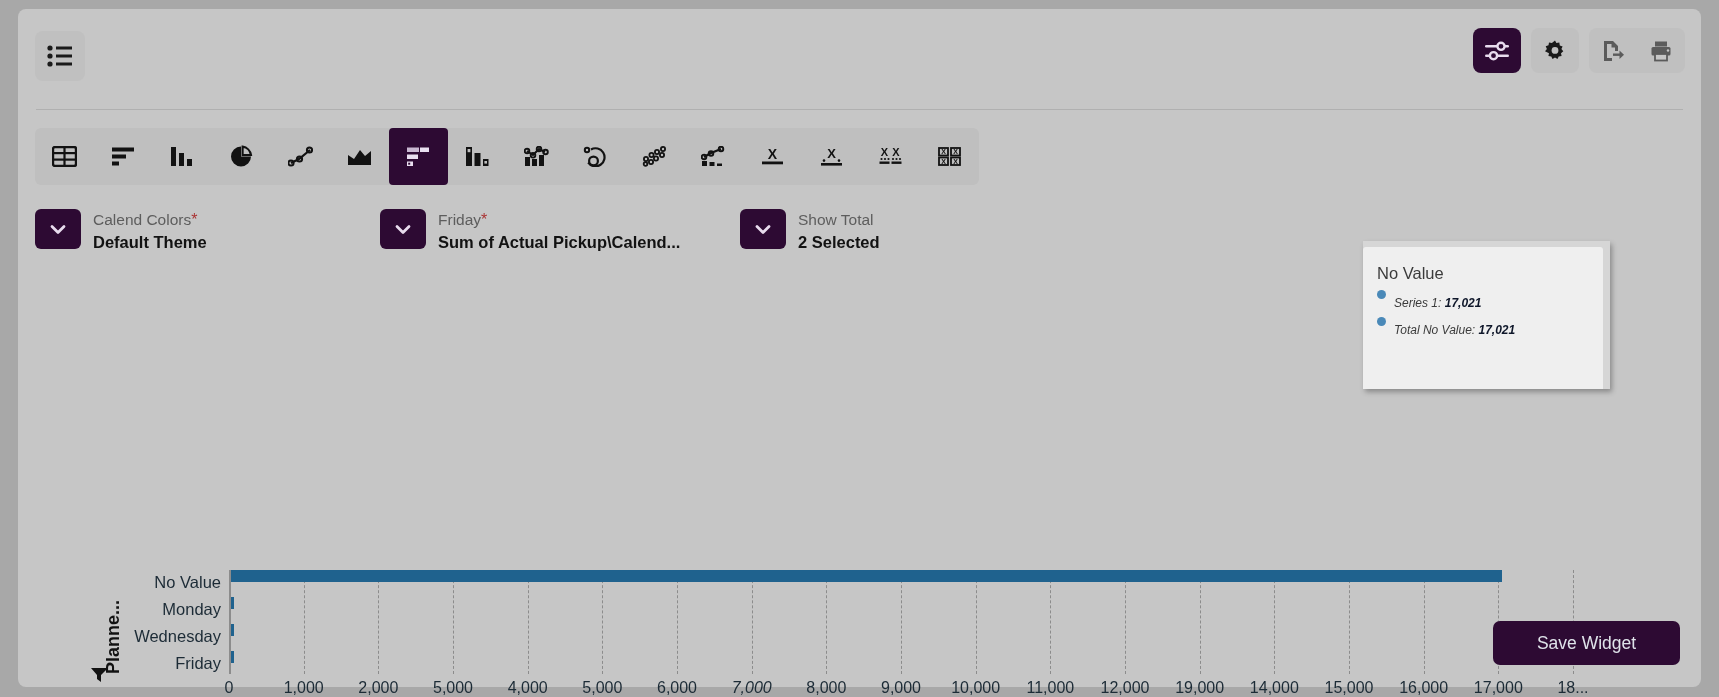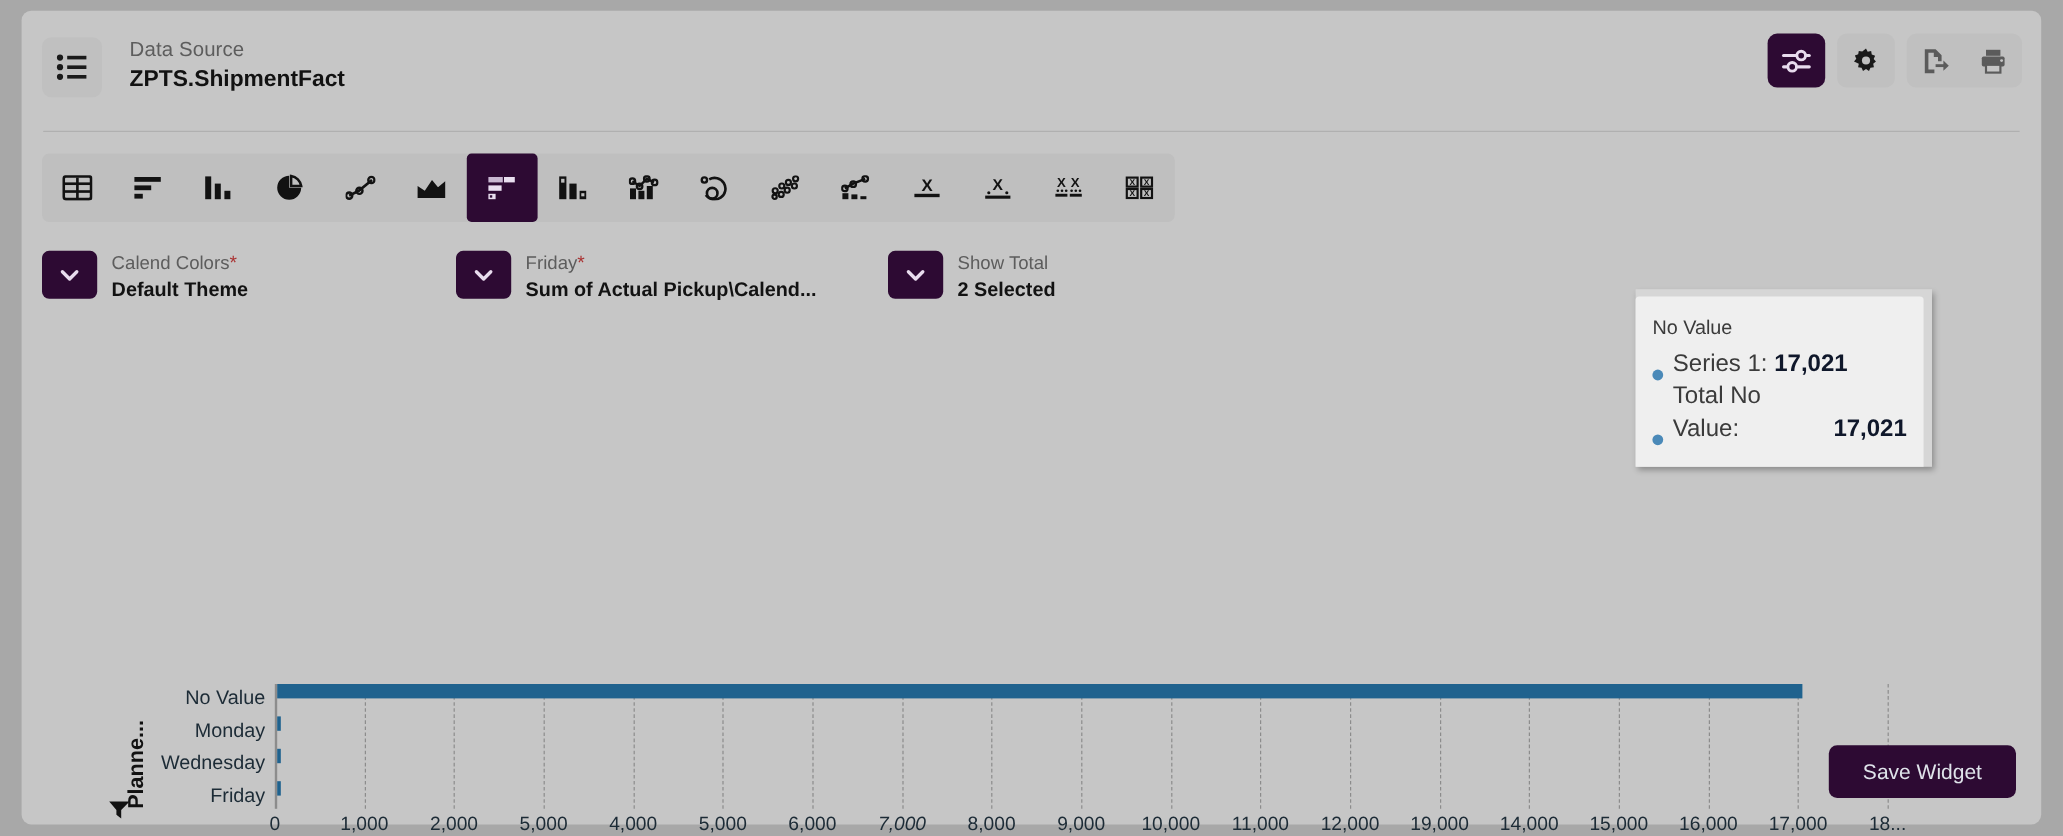--- a/index.html
+++ b/index.html
@@ -173,33 +173,33 @@
     width: 240px; height: 142px;
     background: #efefef;
     border-radius: 3px 3px 0 0;
     padding: 14px 14px 0 14px;
   }
   .tt-title {
     font-size: 16.5px; color: #3b3b3b; line-height: 24px;
     margin-bottom: 5px;
   }
   .tt-row {
-    display: flex; align-items: flex-end;
-    font-size: 20px; color: #3b3b3b; line-height: 27px;
+    display: flex; align-items: flex-start;
+    font-size: 12px; color: #3b3b3b; line-height: 27px; font-style: italic;
   }
   .tt-dot {
     width: 9px; height: 9px; border-radius: 50%;
     background: #4a89b8; margin-right: 8px; flex: none;
   }
   .tt-row b { color: #0f172a; font-weight: bold; }
 
   
   .save-btn {
     position: absolute; right: 21px; bottom: 22px;
-    width: 156px; height: 44px;
+    width: 187px; height: 44px;
     background: #2d0a33; color: #dfe3ea;
     border: none; border-radius: 7px;
     font-family: "Liberation Sans", sans-serif;
     font-size: 17.5px; cursor: pointer;
   }
 </style>
 </head>
 <body>
 
 <div class="app-window">
@@ -210,24 +210,20 @@
       <svg width="26" height="22" viewBox="0 0 26 22">
         <circle cx="3" cy="3" r="2.6" fill="#1a1a1a"></circle>
         <rect x="9" y="1.5" width="16" height="3" fill="#1a1a1a"></rect>
         <circle cx="3" cy="11" r="2.6" fill="#1a1a1a"></circle>
         <rect x="9" y="9.5" width="16" height="3" fill="#1a1a1a"></rect>
         <circle cx="3" cy="19" r="2.6" fill="#1a1a1a"></circle>
         <rect x="9" y="17.5" width="16" height="3" fill="#1a1a1a"></rect>
       </svg>
     </div>
 
-    <div class="ds-text">
-      <div class="ds-label">Data Source</div>
-      <div class="ds-value">ZPTS.ShipmentFact</div>
-    </div>
 
     <div class="hdr-actions">
       <div class="hdr-btn accent">
         <svg width="26" height="22" viewBox="0 0 26 22">
           <rect x="1" y="5" width="13" height="2.6" rx="1.3" fill="#e8dcee"></rect>
           <rect x="20" y="5" width="5" height="2.6" rx="1.3" fill="#e8dcee"></rect>
           <circle cx="17" cy="6.3" r="3.6" fill="none" stroke="#e8dcee" stroke-width="2.4"></circle>
           <rect x="13" y="14.4" width="12" height="2.6" rx="1.3" fill="#e8dcee"></rect>
           <rect x="1" y="14.4" width="5" height="2.6" rx="1.3" fill="#e8dcee"></rect>
           <circle cx="9.5" cy="15.7" r="3.6" fill="none" stroke="#e8dcee" stroke-width="2.4"></circle>

